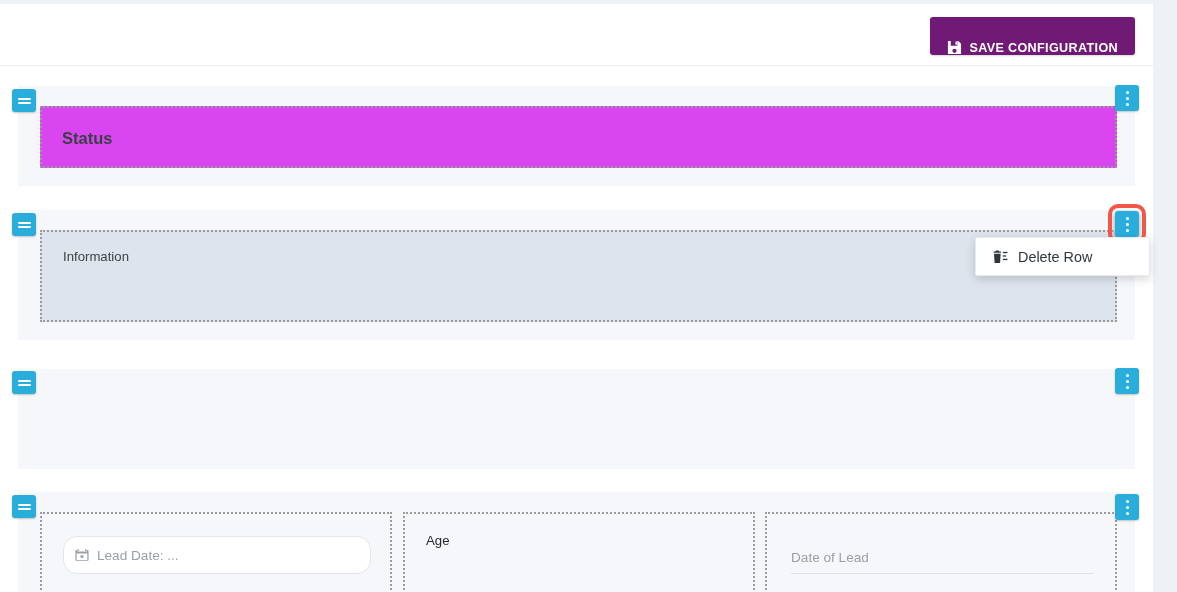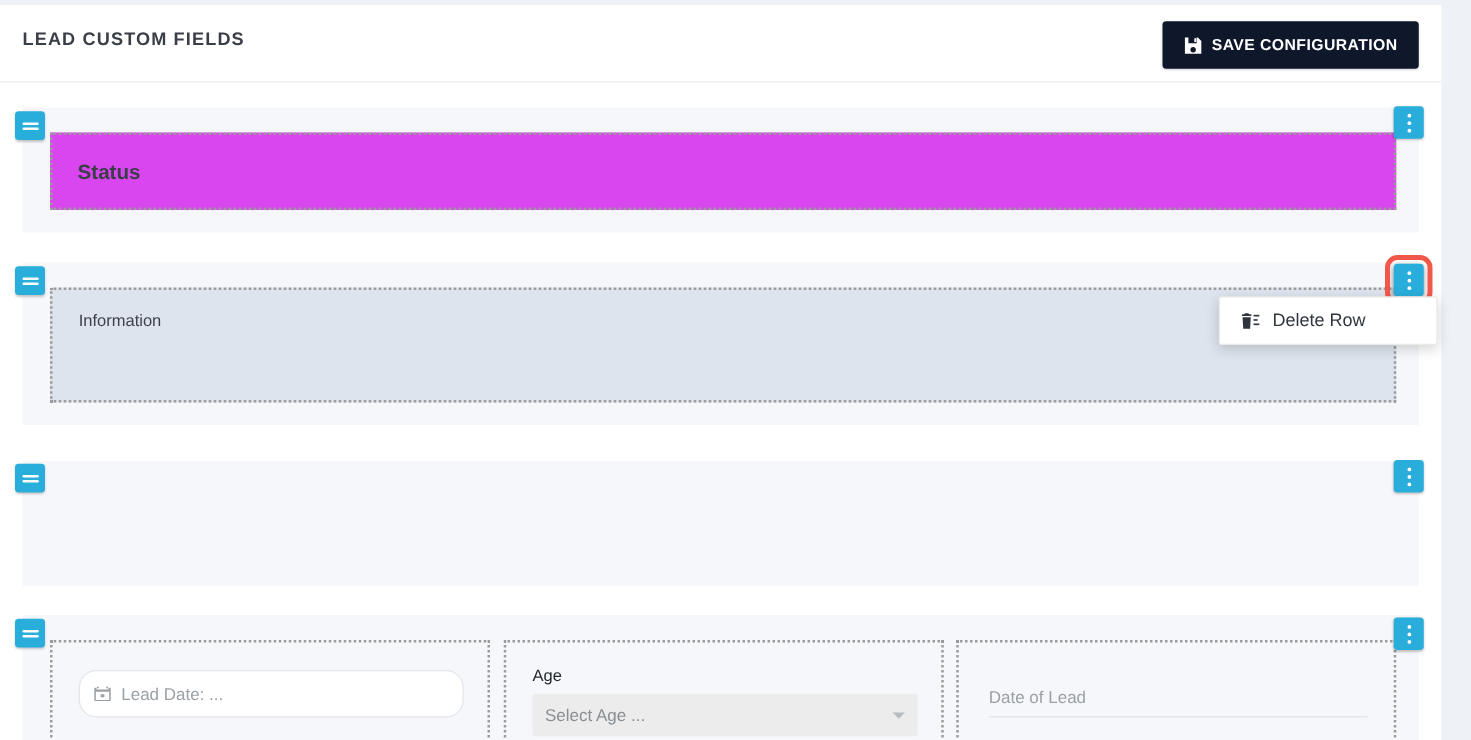--- a/index.html
+++ b/index.html
@@ -51,23 +51,23 @@
     letter-spacing: 0.9px;
     color: #3a3f47;
   }
   .save-btn {
     position: absolute;
     right: 18px;
     top: 13px;
     height: 38px;
     padding: 0 17px;
     display: flex;
-    align-items: center;
+    align-items: flex-end;
     gap: 7px;
-    background: #0f172a;
+    background: #701a75;
     border: none;
     border-radius: 3px;
     cursor: pointer;
     box-shadow: 0 1px 2px rgba(0,0,0,0.16);
   }
   .save-btn .label {
     color: #ffffff;
     font-size: 12.6px;
     font-weight: bold;
     letter-spacing: 0.35px;
@@ -343,21 +343,20 @@
 </style>
 </head>
 <body>
 
 <div class="page">
 
   <div class="edge-top"></div>
   <div class="edge-right"></div>
 
   <div class="header">
-    <div class="page-title">LEAD CUSTOM FIELDS</div>
 
     <button class="save-btn">
       <span>
         <svg class="icon-svg" width="15" height="15" viewBox="0 0 16 16">
           <path fill="#ffffff" d="M2 1h10l3 3v11H1V1h1zm2 0v5h7V1H4zm5 .6h1.6V5H9V1.6zM8 9.2a2.3 2.3 0 1 0 0 4.6 2.3 2.3 0 0 0 0-4.6z"></path>
         </svg>
       </span>
       <span class="label">SAVE CONFIGURATION</span>
     </button>
   </div>
@@ -444,24 +443,20 @@
           <svg class="icon-svg" width="14" height="14" viewBox="0 0 16 16">
             <path fill="#9aa0a5" d="M3 1.5h1.6V3H3V1.5zm8.4 0H13V3h-1.6V1.5zM1.4 2.4h1.2V4h10.8V2.4h1.2c.5 0 .9.4.9.9v10.4c0 .5-.4.9-.9.9H1.4a.9.9 0 0 1-.9-.9V3.3c0-.5.4-.9.9-.9zm.5 3.8v7.6h12.2V6.2H1.9zm4.4 2.2h3.4v2.7H6.3V8.4z"></path>
           </svg>
         </span>
         <span class="ph">Lead Date: ...</span>
       </div>
     </div>
 
     <div class="cell cell-field c-age">
       <div class="age-label">Age</div>
-      <div class="age-select">
-        <span class="ph">Select Age ...</span>
-        <span class="select-caret"></span>
-      </div>
     </div>
 
     <div class="cell cell-field c-dob">
       <div class="underline-input">
         <span class="ph">Date of Lead</span>
       </div>
     </div>
   </div>
 
   <div class="dropdown">

